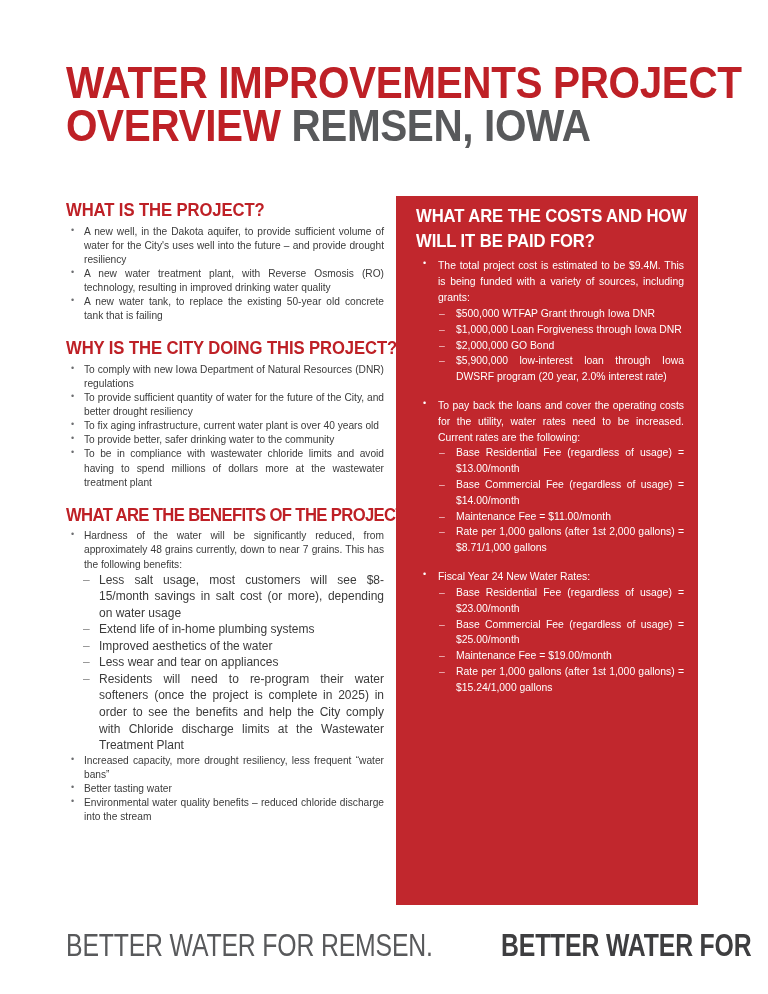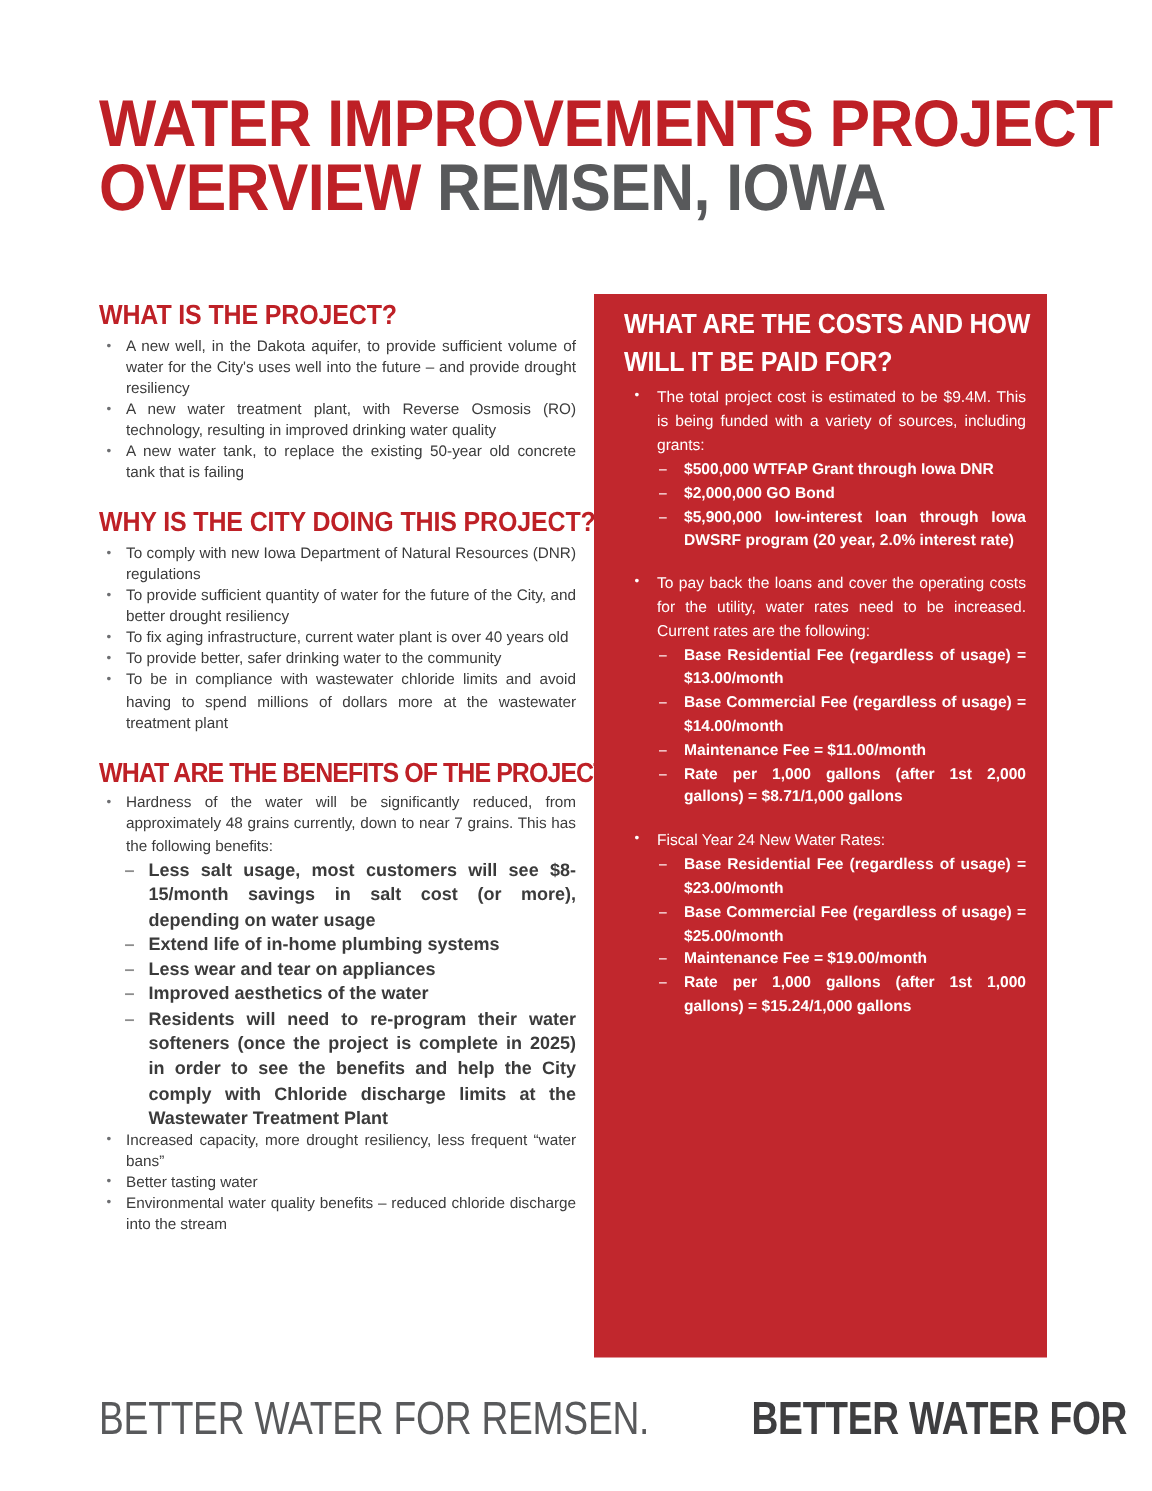--- a/index.html
+++ b/index.html
@@ -101,21 +101,20 @@
     content: "\2022";
     position: absolute;
     left: 5px;
     top: -1px;
     font-size: 9px;
     color: #6D6E71;
   }
   ul.sbl {
     margin-top: 0px;
     margin-left: 0px;
-    font-weight: bold;
   }
   ul.sbl > li {
     position: relative;
     padding-left: 33px;
     font-size: 12px;
     line-height: 1.38;
     color: #3B3B3B;
     text-align: justify;
   }
   ul.sbl > li::before {
@@ -205,22 +204,22 @@
     </div>
 
     <div class="section">
       <div class="sec-head tight">WHAT ARE THE BENEFITS OF THE PROJECT?</div>
       <ul class="bl">
         <li>Hardness of the water will be significantly reduced, from approximately 48 grains currently, down to near 7 grains. This has the following benefits:</li>
       </ul>
       <ul class="sbl">
         <li>Less salt usage, most customers will see $8-15/month savings in salt cost (or more), depending on water usage</li>
         <li>Extend life of in-home plumbing systems</li>
+        <li>Improved aesthetics of the water</li>
         <li>Less wear and tear on appliances</li>
-        <li>Improved aesthetics of the water</li>
         <li>Residents will need to re-program their water softeners (once the project is complete in 2025) in order to see the benefits and help the City comply with Chloride discharge limits at the Wastewater Treatment Plant</li>
       </ul>
       <ul class="bl">
         <li>Increased capacity, more drought resiliency, less frequent “water bans”</li>
         <li>Better tasting water</li>
         <li>Environmental water quality benefits – reduced chloride discharge into the stream</li>
       </ul>
     </div>
 
   </div>
@@ -228,20 +227,21 @@
   <div class="red-panel"></div>
   <div class="col-right">
     <div class="sec-head on-red">WHAT ARE THE COSTS AND HOW</div>
     <div class="sec-head on-red" style="margin-bottom:7px">WILL IT BE PAID FOR?</div>
 
     <ul class="bl">
       <li>The total project cost is estimated to be $9.4M. This is being funded with a variety of sources, including grants:</li>
     </ul>
     <ul class="sbl">
       <li>$500,000 WTFAP Grant through Iowa DNR</li>
+      <li>$1,000,000 Loan Forgiveness through Iowa DNR</li>
       <li>$2,000,000 GO Bond</li>
       <li>$5,900,000 low-interest loan through Iowa DWSRF program (20 year, 2.0% interest rate)</li>
     </ul>
 
     <div class="gap"></div>
 
     <ul class="bl">
       <li>To pay back the loans and cover the operating costs for the utility, water rates need to be increased. Current rates are the following:</li>
     </ul>
     <ul class="sbl">

